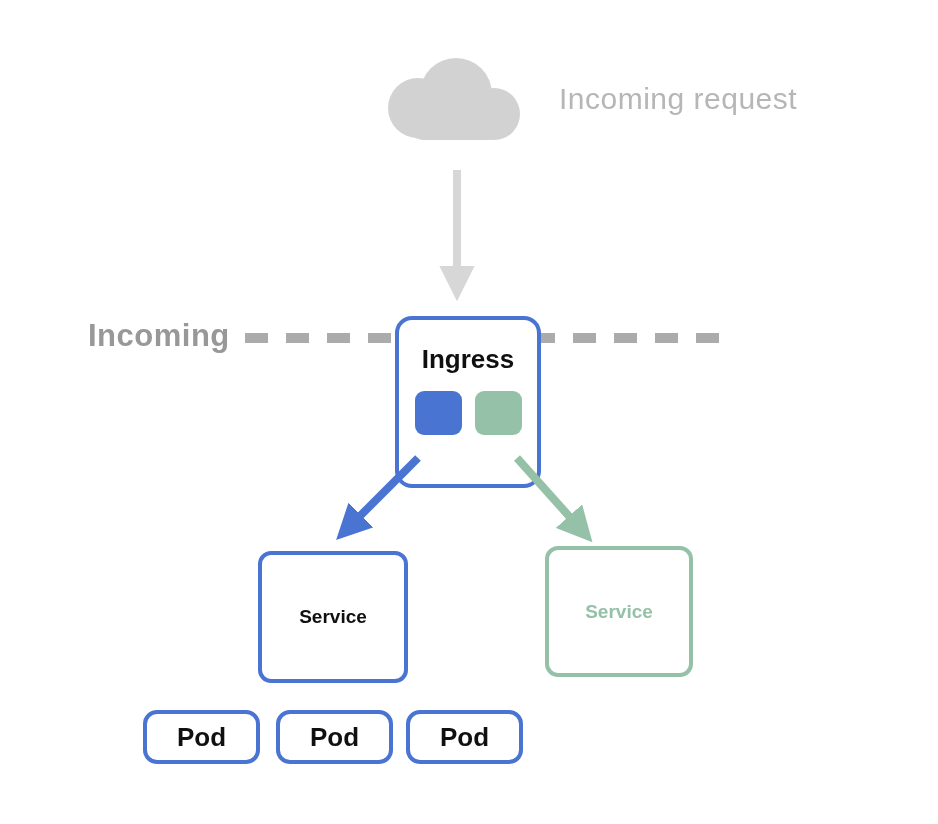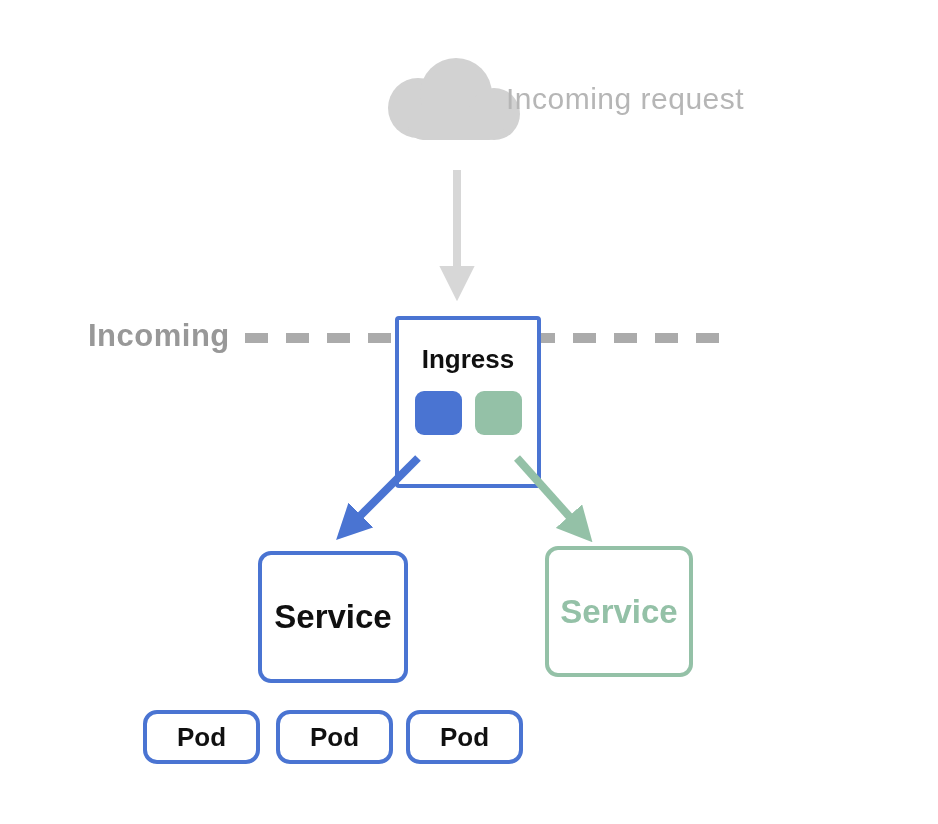--- a/index.html
+++ b/index.html
@@ -39,21 +39,21 @@
     z-index:1;
   }
   
   .cloud{
     position:absolute;left:388px;top:56px;
     width:134px;height:84px;
     z-index:1;
   }
   .incoming-label{
     position:absolute;
-    left:506px;top:82px;
+    left:559px;top:82px;
     font-size:30px;font-weight:500;
     color:var(--incoming-gray);
     letter-spacing:0.5px;
     z-index:1;
   }
   
   .overlay{
     position:absolute;inset:0;
     width:938px;height:824px;
     z-index:2;
@@ -65,37 +65,37 @@
     background:var(--bg);
     border:4px solid var(--blue);
     z-index:1;
     display:flex;align-items:center;justify-content:center;
     color:var(--ink);
     font-weight:700;
   }
   .ingress-box{
     left:395px;top:316px;
     width:146px;height:172px;
-    border-radius:4px;
+    border-radius:17px;
     flex-direction:column;
     justify-content:flex-start;
   }
   .ingress-label{
     margin-top:24px;
     font-size:26px;font-weight:700;color:var(--ink);
   }
   .ingress-squares{
     margin-top:16px;
     display:flex;gap:13px;
   }
   .sq{width:47px;height:44px;border-radius:9px;}
   .sq-blue{background:var(--blue);}
   .sq-green{background:var(--green);}
   .service-box{
-    font-size:33px;
+    font-size:19px;
     border-radius:13px;
   }
   .service-blue{
     left:258px;top:551px;
     width:150px;height:132px;
   }
   .service-green{
     left:545px;top:546px;
     width:148px;height:131px;
     border-color:var(--green);

